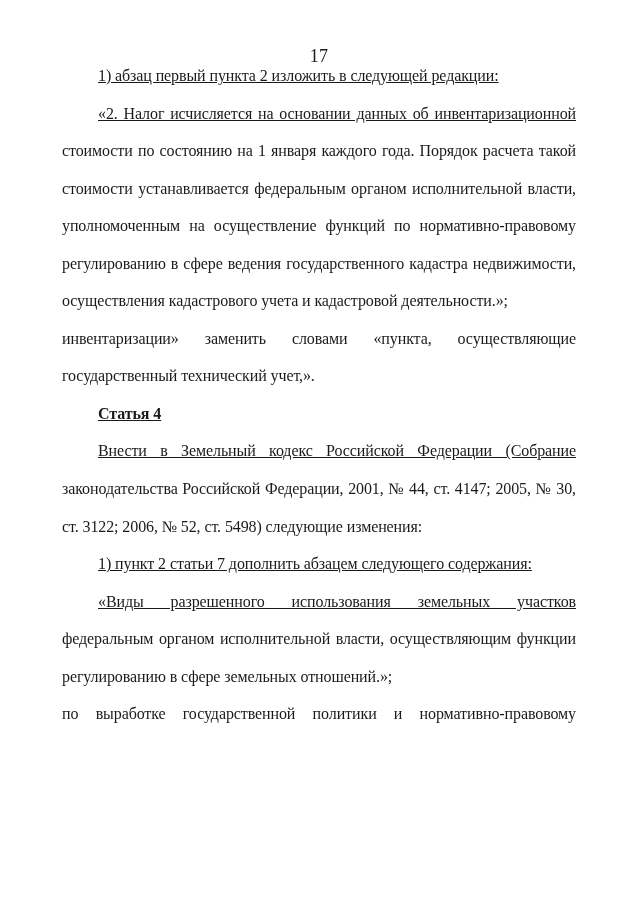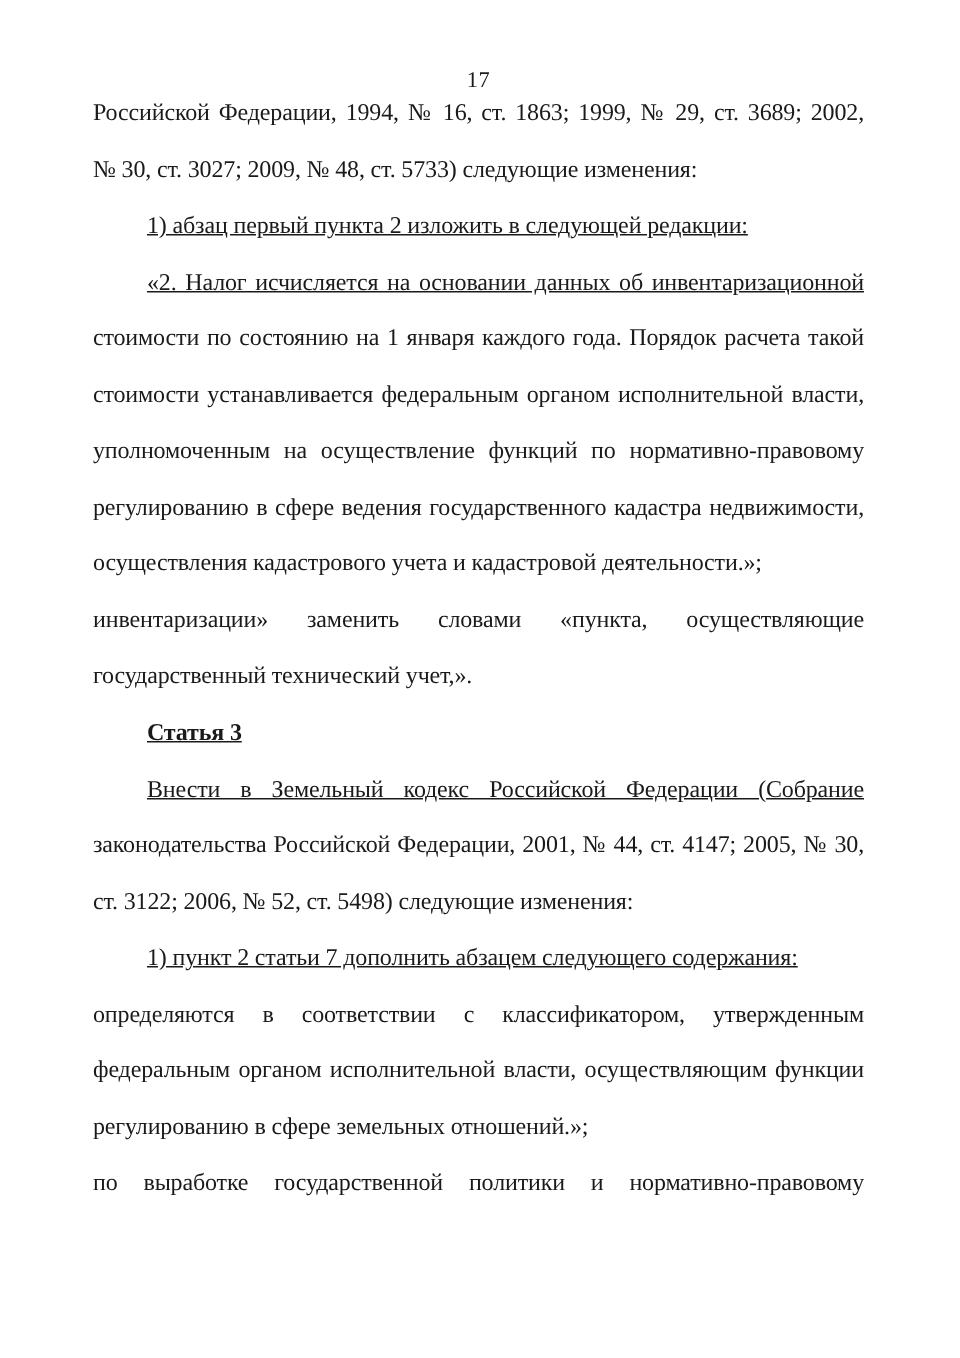--- a/index.html
+++ b/index.html
@@ -15,21 +15,21 @@
     color: #1a1a1a;
     font-family: "Liberation Serif", "DejaVu Serif", serif;
     overflow: hidden;
   }
   .pagenum {
     position: absolute;
     top: 46px;
     left: 62px;
     width: 514px;
     text-align: center;
-    font-size: 15px;
+    font-size: 18px;
     letter-spacing: 0.3px;
   }
   .content {
     position: absolute;
     top: 57px;
     left: 62px;
     width: 514px;
     font-size: 16px;
   }
   .line {
@@ -58,58 +58,54 @@
 </style>
 </head>
 <body>
 
 <div class="page">
 
   <div class="pagenum">17</div>
 
   <div class="content">
 
-    <div>
-      <div class="line jl">Российской Федерации, 1994, № 16, ст. 1863; 1999, № 29, ст. 3689; 2002,</div>
-      <div class="line ll">№ 30, ст. 3027; 2009, № 48, ст. 5733) следующие изменения:</div>
-    </div>
 
     <div>
       <div class="line ll ind">1) абзац первый пункта 2 изложить в следующей редакции:</div>
     </div>
 
     <div>
       <div class="line jl ind">«2. Налог исчисляется на основании данных об инвентаризационной</div>
       <div class="line jl">стоимости по состоянию на 1 января каждого года. Порядок расчета такой</div>
       <div class="line jl">стоимости устанавливается федеральным органом исполнительной власти,</div>
       <div class="line jl">уполномоченным на осуществление функций по нормативно-правовому</div>
       <div class="line jl">регулированию в сфере ведения государственного кадастра недвижимости,</div>
       <div class="line ll">осуществления кадастрового учета и кадастровой деятельности.»;</div>
     </div>
 
     <div>
       <div class="line jl">инвентаризации» заменить словами «пункта, осуществляющие</div>
       <div class="line ll">государственный технический учет,».</div>
     </div>
 
     <div>
-      <div class="line ll ind bold">Статья 3</div>
+      <div class="line ll ind bold">Статья 4</div>
     </div>
 
     <div>
       <div class="line jl ind">Внести в Земельный кодекс Российской Федерации (Собрание</div>
       <div class="line jl">законодательства Российской Федерации, 2001, № 44, ст. 4147; 2005, № 30,</div>
       <div class="line ll">ст. 3122; 2006, № 52, ст. 5498) следующие изменения:</div>
     </div>
 
     <div>
       <div class="line ll ind">1) пункт 2 статьи 7 дополнить абзацем следующего содержания:</div>
     </div>
 
     <div>
-      <div class="line jl">определяются в соответствии с классификатором, утвержденным</div>
+      <div class="line jl ind">«Виды    разрешенного    использования    земельных    участков</div>
       <div class="line jl">федеральным органом исполнительной власти, осуществляющим функции</div>
       <div class="line ll">регулированию в сфере земельных отношений.»;</div>
       <div class="line jl">по выработке государственной политики и нормативно-правовому</div>
     </div>
 
   </div>
 </div>
 
 </body></html>

